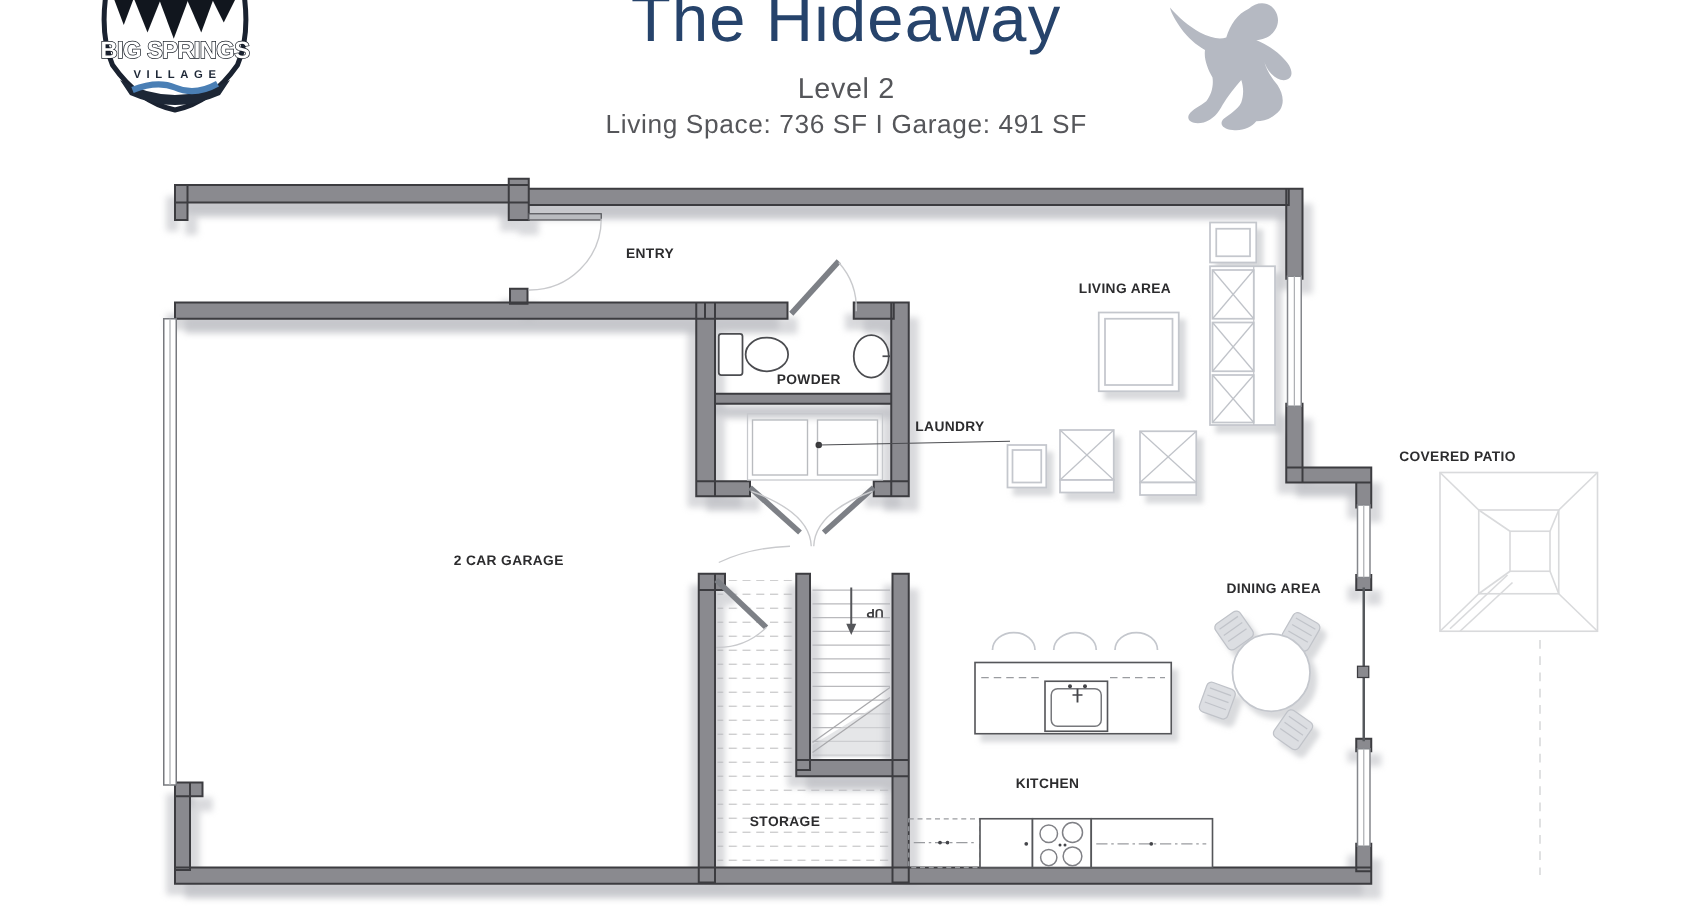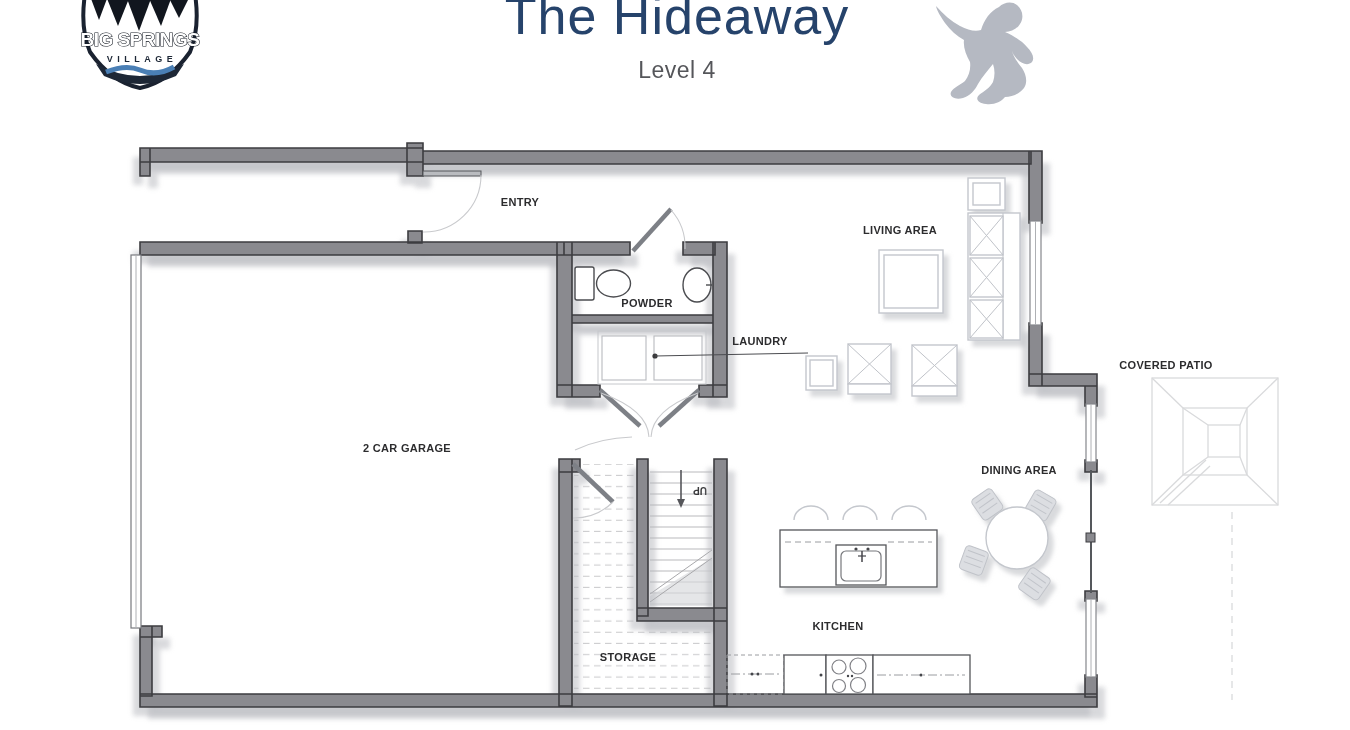--- a/index.html
+++ b/index.html
@@ -58,21 +58,22 @@
         <polygon points="96,12 107,34 118,12"></polygon>
       </g>
       <text x="68" y="62" text-anchor="middle" class="logo-big">BIG SPRINGS</text>
       <text x="70" y="78" text-anchor="middle" class="logo-village">VILLAGE</text>
       <path d="M24,80 Q68,104 112,80 L104,92 Q68,108 32,92 Z" fill="#1d2736"></path>
       <path d="M34,88 Q54,80 68,86 Q84,93 102,83" fill="none" stroke="#4a7fb5" stroke-width="5"></path>
     </svg>
   </div>
 
   <div class="hdr-title">The Hideaway</div>
-  <div class="hdr-level">Level 4</div>
+  <div class="hdr-level">Level 2</div>
+  <div class="hdr-stats">Living Space: 736 SF I Garage: 491 SF</div>
 
   <div class="squatch-wrap">
     <svg width="160" height="120" viewBox="900 -4 160 120">
       <path fill="#b5b9c2" d="M 931,6
         C 938,14 946,21 955,26 C 963,30 970,32 976,30
         C 979,20 985,11 994,7 C 999,2 1007,1 1012,5
         C 1018,10 1019,18 1015,24 C 1012,29 1006,32 1000,32
         C 1009,36 1017,41 1022,47 C 1027,52 1030,58 1027,62
         C 1023,66 1017,64 1012,59 C 1009,56 1007,52 1006,48
         C 1008,56 1012,62 1017,68 C 1021,74 1023,82 1019,88

